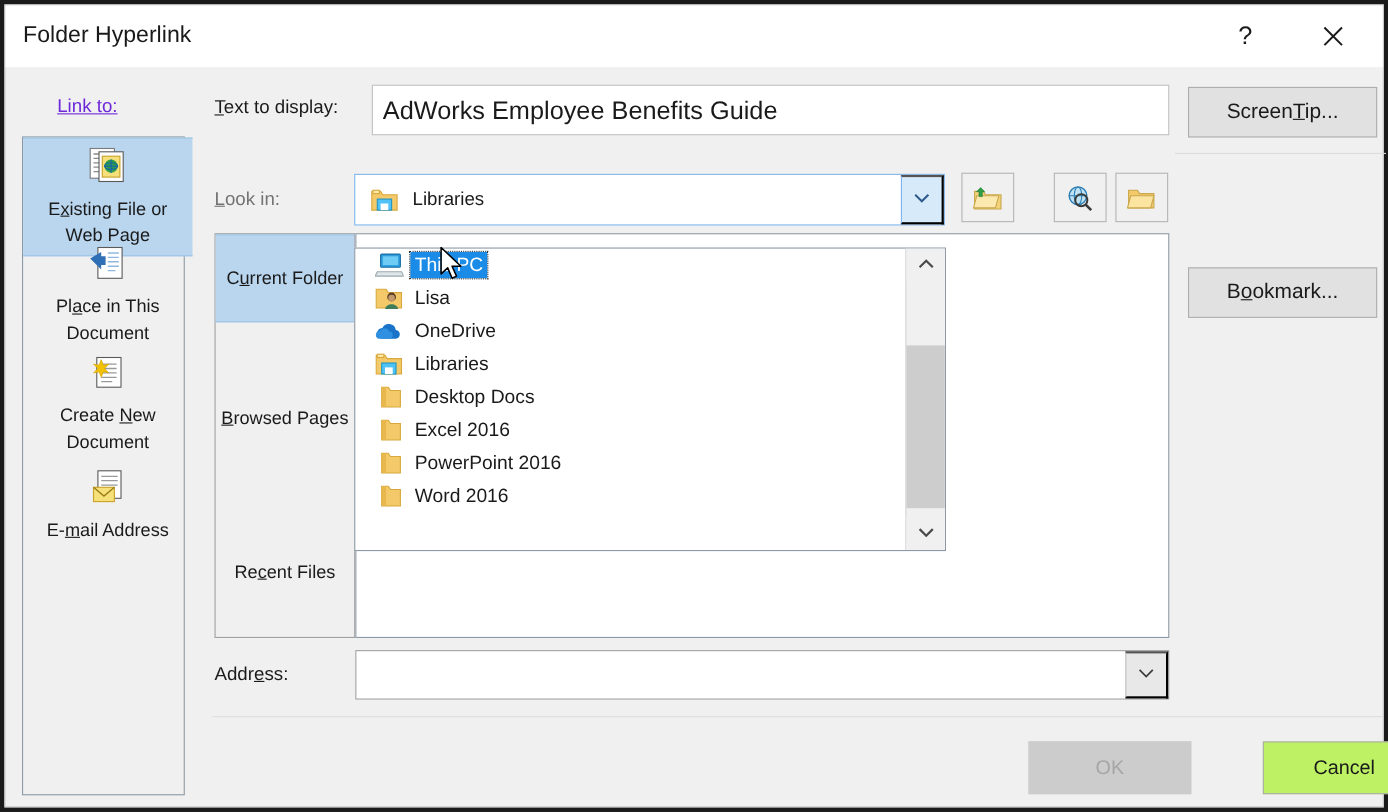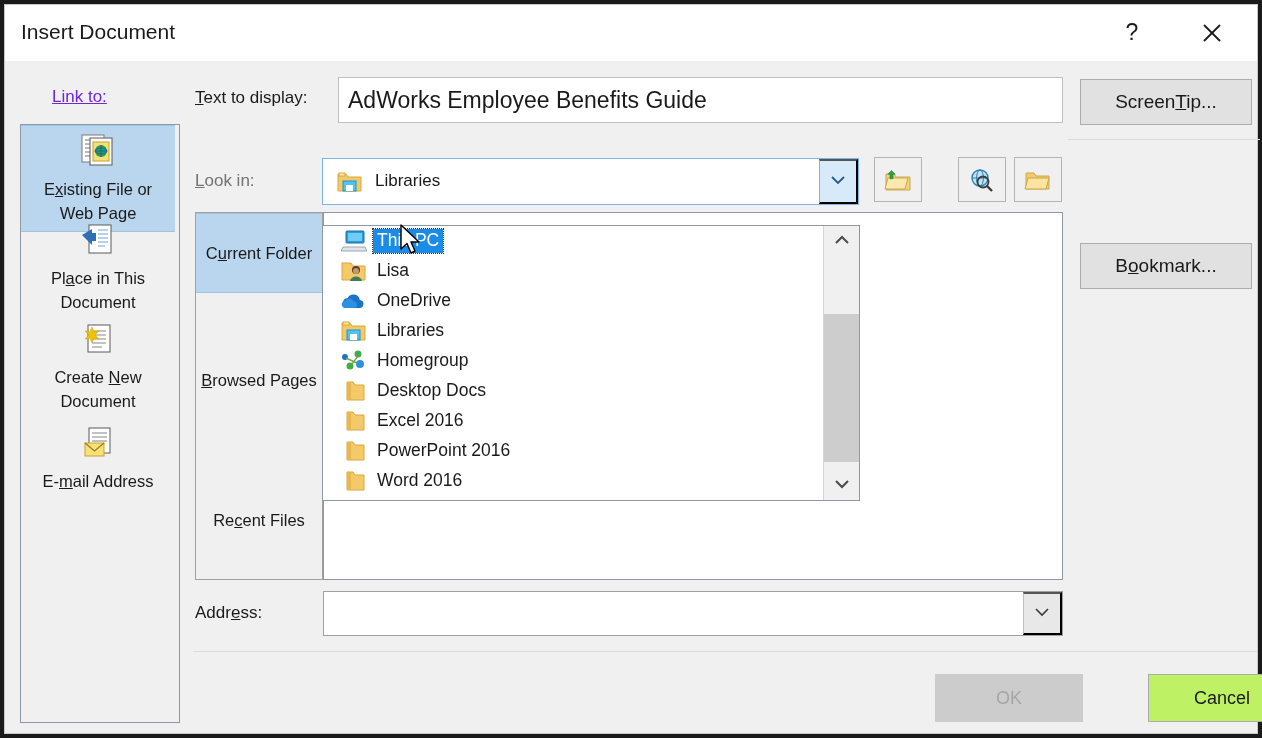--- a/index.html
+++ b/index.html
@@ -63,21 +63,21 @@
     left: 47px;
     top: 82px;
     font-size: 17px;
     color: #6d28d9;
     text-decoration: underline;
   }
   #linkto-box {
     position: absolute;
     left: 15px;
     top: 119px;
-    width: 160px;
+    width: 148px;
     height: 599px;
     background: #f0f0f0;
     border: 1px solid #8d9aa5;
     box-sizing: border-box;
   }
   .linkto-item {
     position: absolute;
     left: 0;
     width: 154px;
     box-sizing: border-box;
@@ -393,21 +393,21 @@
     top: 219px;
     pointer-events: none;
   }
 </style>
 </head>
 <body>
 
 <div id="dialog">
 
   <div id="titlebar">
-    <div id="dialog-title">Insert Document</div>
+    <div id="dialog-title">Folder Hyperlink</div>
     <button class="titlebtn" id="help-button">
       <svg width="20" height="24" viewBox="0 0 20 24">
         <text x="10" y="19" font-family="Liberation Sans, sans-serif" font-size="23" fill="#1a1a1a" text-anchor="middle">?</text>
       </svg>
     </button>
     <button class="titlebtn" id="close-button">
       <svg width="24" height="24" viewBox="0 0 24 24">
         <line x1="4" y1="4" x2="20" y2="20" stroke="#1a1a1a" stroke-width="1.8"></line>
         <line x1="20" y1="4" x2="4" y2="20" stroke="#1a1a1a" stroke-width="1.8"></line>
       </svg>
@@ -596,32 +596,20 @@
         <svg width="26" height="26" viewBox="0 0 26 26">
           <path d="M1 5 h8 l2 3 h13 v14 h-23 z" fill="#f3c969" stroke="#d8a83c"></path>
           <rect x="2" y="4" width="6" height="3" fill="#ffe9a8" stroke="#d8a83c"></rect>
           <rect x="6" y="12" width="13" height="10" fill="#4fc3f7" stroke="#2196c4"></rect>
           <rect x="9" y="16" width="7" height="6" fill="#ffffff"></rect>
         </svg>
       </span>
       <span class="dd-label">Libraries</span>
     </div>
 
-    <div class="dd-item">
-      <span class="dd-icon">
-        <svg width="26" height="26" viewBox="0 0 26 26">
-          <circle cx="4" cy="9" r="3" fill="#1a73c8"></circle>
-          <circle cx="17" cy="6" r="3.5" fill="#3fae49"></circle>
-          <circle cx="19" cy="16" r="4" fill="#2f8fe0"></circle>
-          <circle cx="9" cy="18" r="3.5" fill="#3fae49"></circle>
-          <path d="M5 10 L16 15 M17 8 L11 16" stroke="#7aa84a" stroke-width="1.4"></path>
-        </svg>
-      </span>
-      <span class="dd-label">Homegroup</span>
-    </div>
 
     <div class="dd-item">
       <span class="dd-icon">
         <svg width="26" height="26" viewBox="0 0 26 26">
           <path d="M6 4 h6 l2 3 h9 v15 h-17 z" fill="#f3c969" stroke="#d8a83c"></path>
           <rect x="6" y="4" width="4" height="18" fill="#e8b84f"></rect>
         </svg>
       </span>
       <span class="dd-label">Desktop Docs</span>
     </div>

